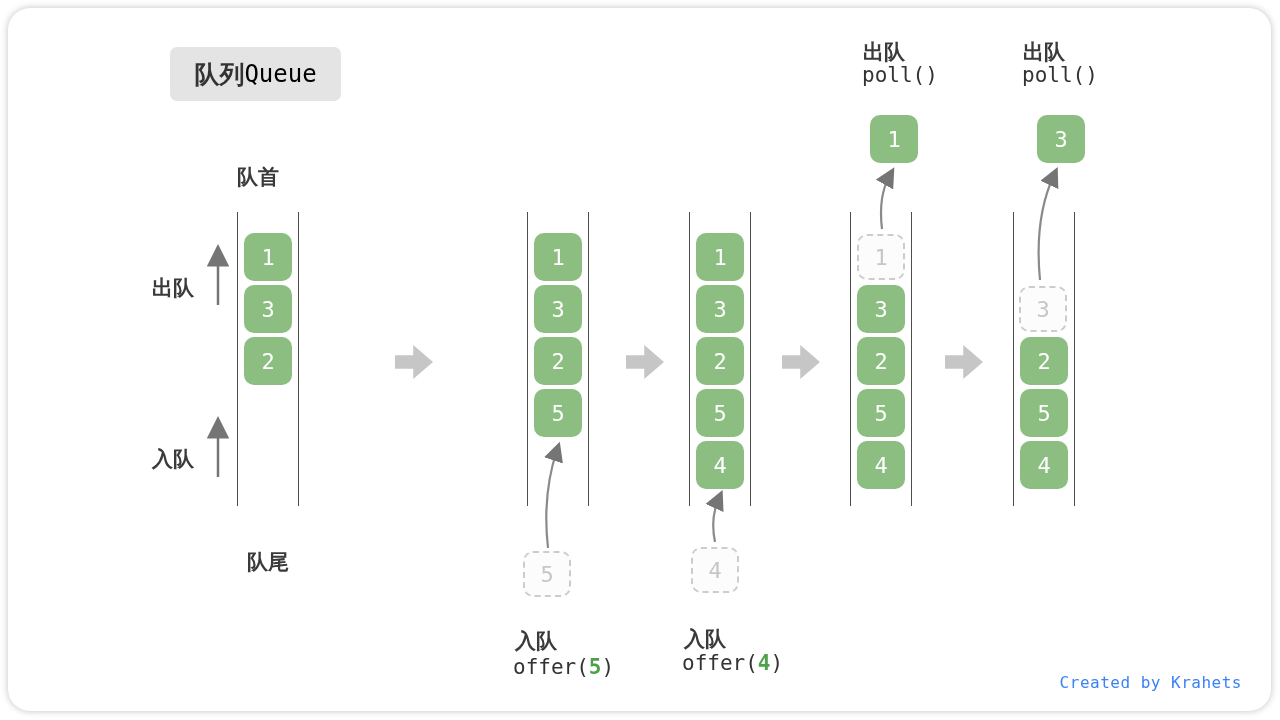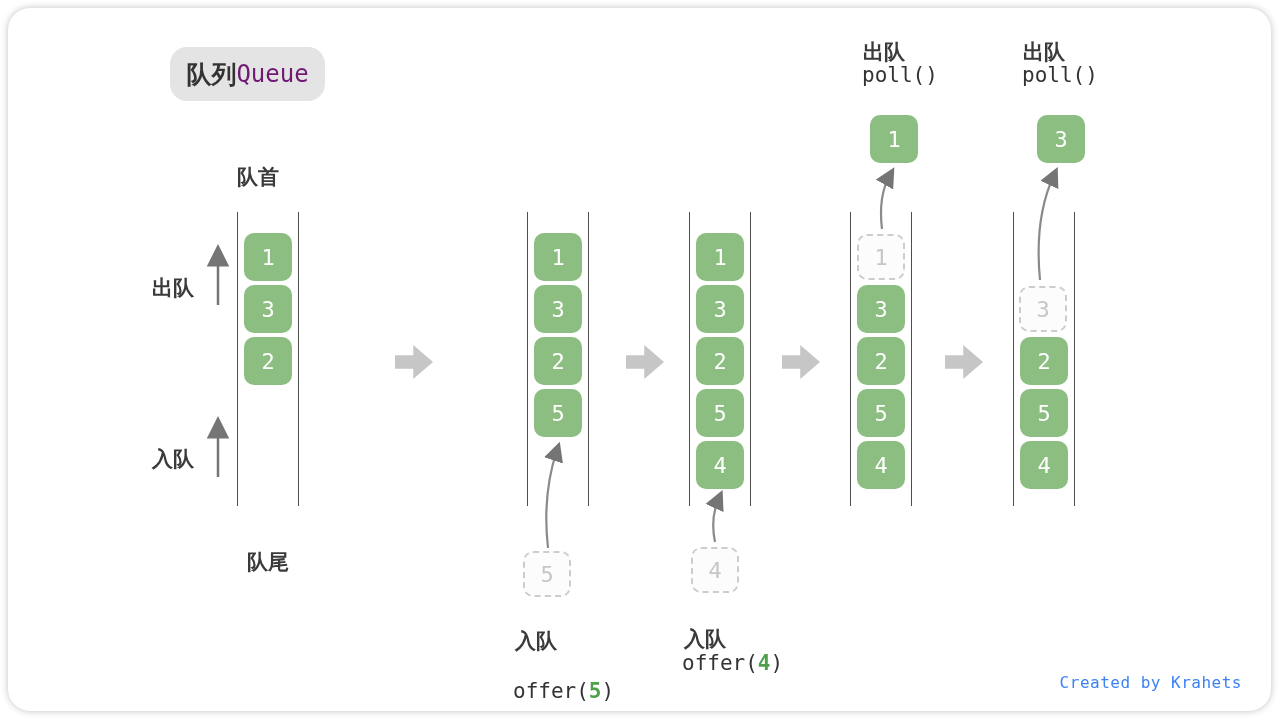--- a/index.html
+++ b/index.html
@@ -3,24 +3,24 @@
 <meta charset="utf-8">
 <style>
   html,body{margin:0;padding:0;background:#ffffff;}
   .page{position:relative;width:1280px;height:720px;background:#ffffff;overflow:hidden;
         font-family:"Liberation Sans",sans-serif;color:#3b3b3b;}
   .card{position:absolute;left:8px;top:8px;width:1263px;height:703px;background:#ffffff;
         border-radius:22px;box-shadow:0 0 7px rgba(0,0,0,.25);}
   .abs{position:absolute;}
   .mono{font-family:"DejaVu Sans Mono","Liberation Mono",monospace;}
 
-  .badge{left:170px;top:47px;width:155px;height:54px;background:#e4e4e4;border-radius:17px;
+  .badge{left:170px;top:47px;width:171px;height:54px;background:#e4e4e4;border-radius:7px;
          display:flex;align-items:center;justify-content:center;}
   .badge-zh{font-weight:700;font-size:25px;color:#333;}
-  .badge-en{font-size:24px;color:#701a75;}
+  .badge-en{font-size:24px;color:#000000;}
 
   .cjk{font-weight:700;font-size:21px;color:#3a3a3a;margin-top:8px;}
   .op-line{font-size:21px;color:#333;}
   .op-arg{color:#4ea04b;font-weight:700;}
 
   .qcol{border-left:1.5px solid #4e4e4e;border-right:1.5px solid #4e4e4e;width:62px;height:294px;
         box-sizing:border-box;top:212px;}
   .box{width:48px;height:48px;border-radius:10px;background:#8cbe82;color:#ffffff;
        display:flex;align-items:center;justify-content:center;font-size:22px;
        font-family:"DejaVu Sans Mono","Liberation Mono",monospace;}
@@ -56,21 +56,21 @@
   <div class="abs box" style="left:244px;top:285px;">3</div>
   <div class="abs box" style="left:244px;top:337px;">2</div>
 
   <div class="abs qcol" style="left:527px;"></div>
   <div class="abs box" style="left:534px;top:233px;">1</div>
   <div class="abs box" style="left:534px;top:285px;">3</div>
   <div class="abs box" style="left:534px;top:337px;">2</div>
   <div class="abs box" style="left:534px;top:389px;">5</div>
   <div class="abs ghost" style="left:523px;top:551px;">5</div>
   <div class="abs cjk" style="left:515px;top:619px;">入队</div>
-  <div class="abs op-line mono" style="left:513px;top:679px;text-align:right;"><span>offer(</span><span class="op-arg">5</span><span>)</span></div>
+  <div class="abs op-line mono" style="left:513px;top:655px;text-align:right;"><span>offer(</span><span class="op-arg">5</span><span>)</span></div>
 
   <div class="abs qcol" style="left:689px;"></div>
   <div class="abs box" style="left:696px;top:233px;">1</div>
   <div class="abs box" style="left:696px;top:285px;">3</div>
   <div class="abs box" style="left:696px;top:337px;">2</div>
   <div class="abs box" style="left:696px;top:389px;">5</div>
   <div class="abs box" style="left:696px;top:441px;">4</div>
   <div class="abs ghost" style="left:691px;top:547px;">4</div>
   <div class="abs cjk" style="left:684px;top:617px;">入队</div>
   <div class="abs op-line mono" style="left:682px;top:651px;text-align:center;"><span>offer(</span><span class="op-arg">4</span><span>)</span></div>

